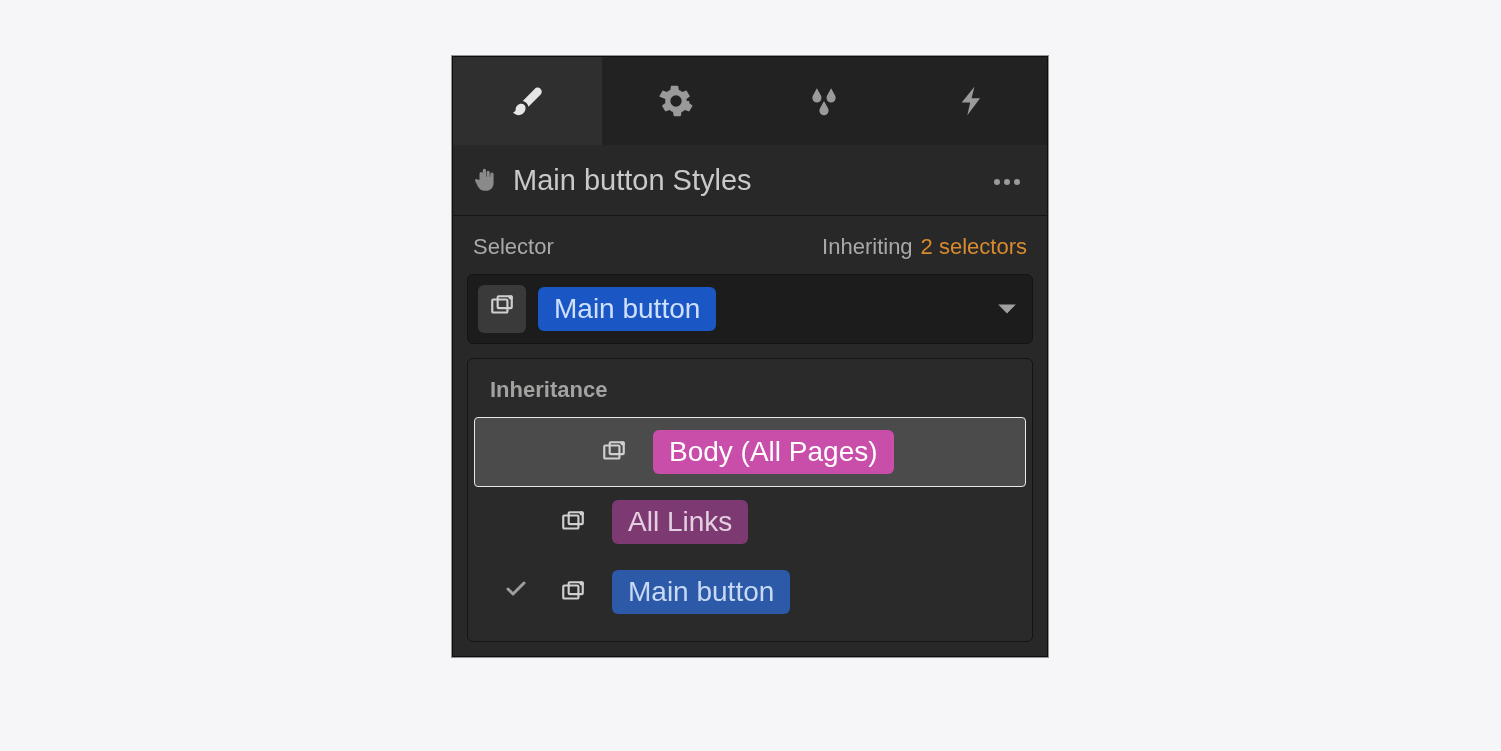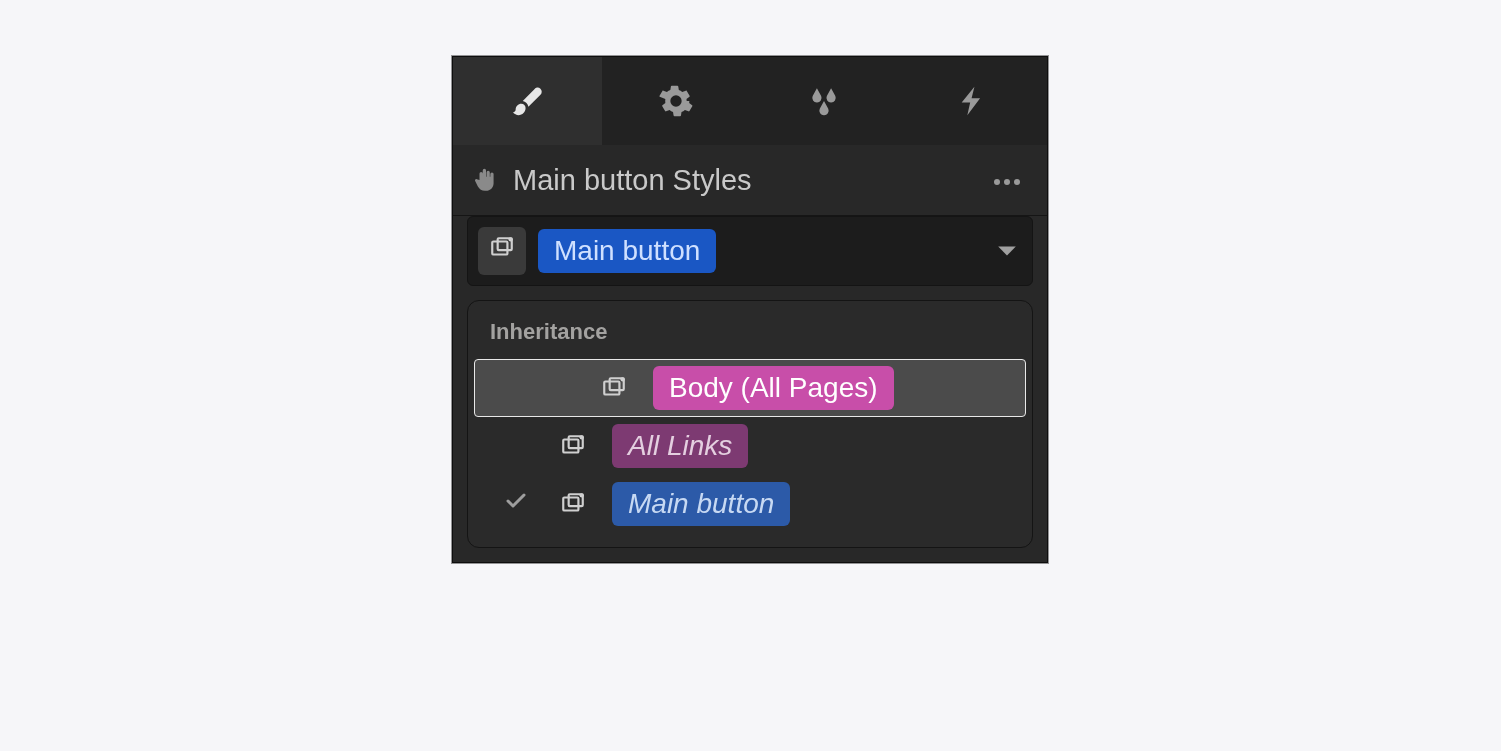--- a/index.html
+++ b/index.html
@@ -98,33 +98,33 @@
   .chip-pink-dim { background: #7d3a72; color:#e4cfe0; }
   .sel-box .chevron {
     margin-left:auto; color:#a0a0a0; display:flex; cursor:pointer;
   }
   .sel-box .chevron svg { width:22px; height:14px; }
   
   .inh-panel {
     margin: 0 14px 14px 14px;
     background: #2a2a2a;
     border: 1px solid #141414;
-    border-radius: 12px;
+    border-radius: 6px;
     padding: 18px 0 14px 0;
   }
   .inh-title {
     color: #a3a2a0;
     font-weight: 600;
     font-size: 22px;
     padding: 0 22px 14px 22px;
   }
   .inh-row {
     display:flex;
     align-items:center;
-    height: 58px;
+    height: 70px;
     padding: 0 22px 0 22px;
     gap: 24px;
     cursor:pointer;
   }
   .inh-row .check-col {
     width: 36px;
     display:flex; align-items:center; justify-content:center;
     color:#9e9e9e;
   }
   .inh-row .check-col svg { width:24px; height:24px; }
@@ -135,21 +135,21 @@
   .inh-row .elem-icon svg { width:26px; height:26px; }
   .inh-row.highlight {
     background:#4b4b4b;
     border:1px solid #e8e8e8;
     border-radius:4px;
     margin: 0 6px;
     padding: 0 16px 0 16px;
   }
   .inh-row.highlight .check-col { width:84px; }
   .inh-row:not(.highlight) .check-col { width:36px; margin-left:2px; }
-  .inh-row:not(.highlight) { padding-left: 28px; font-style: italic; }
+  .inh-row:not(.highlight) { padding-left: 28px; }
   
 </style>
 </head>
 <body>
 
 <div class="panel">
 
   <div class="tabs">
     <div class="tab active">
       <span>
@@ -192,20 +192,25 @@
       <span>
         <svg viewBox="0 0 28 8" fill="currentColor">
             <circle cx="4" cy="4" r="3"></circle>
             <circle cx="14" cy="4" r="3"></circle>
             <circle cx="24" cy="4" r="3"></circle>
           </svg>
       </span>
     </span>
   </div>
 
+  <div class="sel-header">
+    <span class="lbl">Selector</span>
+    <span class="inh-label">Inheriting</span>
+    <span class="inh-count">2 selectors</span>
+  </div>
 
   <div class="sel-box">
     <div class="state-btn">
       <span>
         <svg viewBox="0 0 24 24" fill="none" stroke="currentColor" stroke-width="2">
             <rect x="3" y="6" width="14" height="12" rx="1"></rect>
             <rect x="8" y="3" width="13" height="11" rx="1"></rect>
             <circle cx="20" cy="4" r="2" fill="currentColor" stroke="none"></circle>
           </svg>
       </span>

